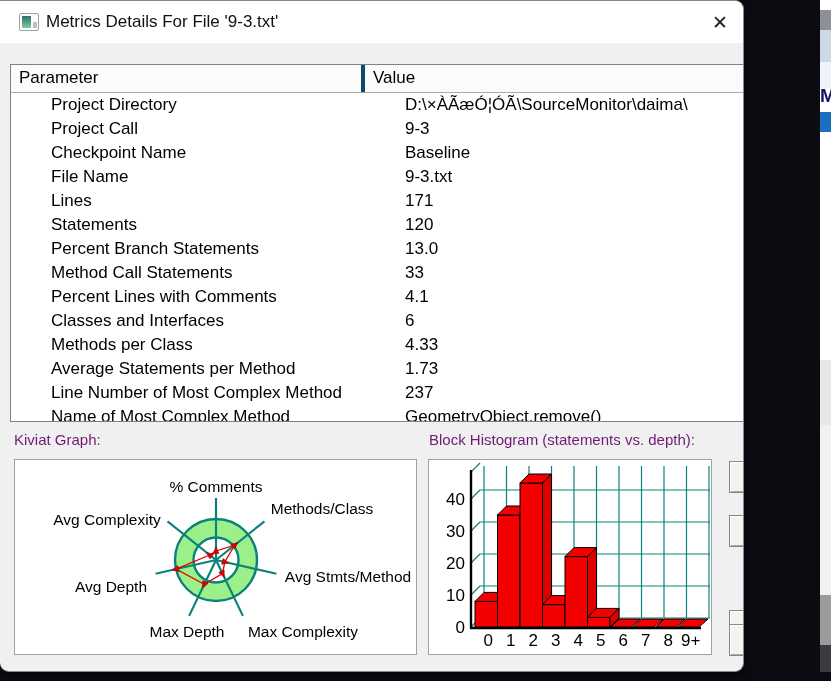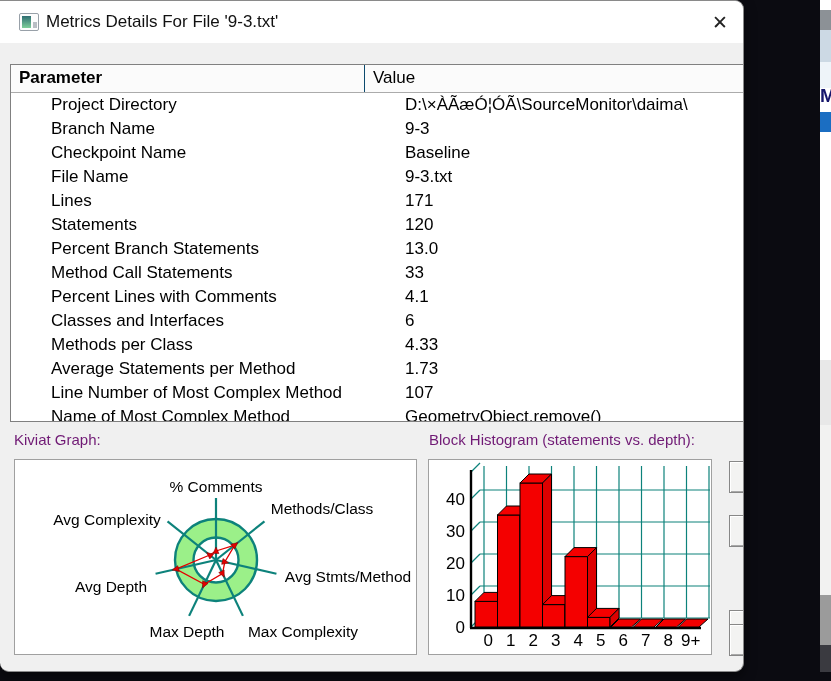--- a/index.html
+++ b/index.html
@@ -22,21 +22,21 @@
   .app-icon .bar{position:absolute;left:13px;top:8px;width:4px;height:6px;background:#b9bec4;}
   .title{position:absolute;left:46px;top:0;height:42px;line-height:42px;font-size:17px;color:#111;}
   .close-btn{position:absolute;right:4px;top:6px;width:38px;height:30px;display:flex;
              align-items:center;justify-content:center;font-size:19px;color:#222;cursor:default;}
   
   .listview{position:absolute;left:10px;top:63px;width:804px;height:358px;background:#fff;
             border:1px solid #808080;box-sizing:border-box;overflow:hidden;}
   .lv-header{display:flex;height:27px;background:#fbfbfb;border-bottom:1px solid #ababab;
              font-size:17px;align-items:center;}
   .lv-header .h1{width:354px;padding-left:8px;box-sizing:border-box;height:27px;line-height:26px;
-             border-right:1px solid #0c4a6e;font-weight:bold;}
+             border-right:4px solid #0c4a6e;}
   .lv-header .h2{flex:1;padding-left:8px;height:27px;line-height:26px;}
   .lv-rows{position:absolute;left:0;top:28px;right:18px;bottom:0;overflow:hidden;}
   .lv-row{display:flex;height:24px;font-size:17px;align-items:center;white-space:nowrap;margin-left:32px;}
   .lv-row .c1{width:354px;padding-left:8px;box-sizing:border-box;overflow:hidden;}
   .lv-row .c2{flex:1;padding-left:8px;overflow:hidden;}
   .lv-scroll{position:absolute;top:0;right:0;bottom:0;width:17px;background:#f2f2f0;
              border-left:1px solid #e0e0e0;}
   .lv-thumb{position:absolute;left:1px;top:26px;width:15px;height:60px;background:#8f8f8f;}
   
   .caption{position:absolute;font-size:15px;color:#701a75;}
@@ -90,21 +90,21 @@
       <div class="lv-header">
         <div class="h1">Parameter</div>
         <div class="h2">Value</div>
       </div>
       <div class="lv-rows">
           <div class="lv-row">
             <div class="c1">Project Directory</div>
             <div class="c2">D:\×ÀÃæÓ¦ÓÃ\SourceMonitor\daima\</div>
           </div>
           <div class="lv-row">
-            <div class="c1">Branch Name</div>
+            <div class="c1">Project Call</div>
             <div class="c2">9-3</div>
           </div>
           <div class="lv-row">
             <div class="c1">Checkpoint Name</div>
             <div class="c2">Baseline</div>
           </div>
           <div class="lv-row">
             <div class="c1">File Name</div>
             <div class="c2">9-3.txt</div>
           </div>
@@ -135,21 +135,21 @@
           <div class="lv-row">
             <div class="c1">Methods per Class</div>
             <div class="c2">4.33</div>
           </div>
           <div class="lv-row">
             <div class="c1">Average Statements per Method</div>
             <div class="c2">1.73</div>
           </div>
           <div class="lv-row">
             <div class="c1">Line Number of Most Complex Method</div>
-            <div class="c2">107</div>
+            <div class="c2">237</div>
           </div>
           <div class="lv-row">
             <div class="c1">Name of Most Complex Method</div>
             <div class="c2">GeometryObject.remove()</div>
           </div>
         </div>
       <div class="lv-scroll">
         <div class="lv-thumb"></div>
       </div>
     </div>

